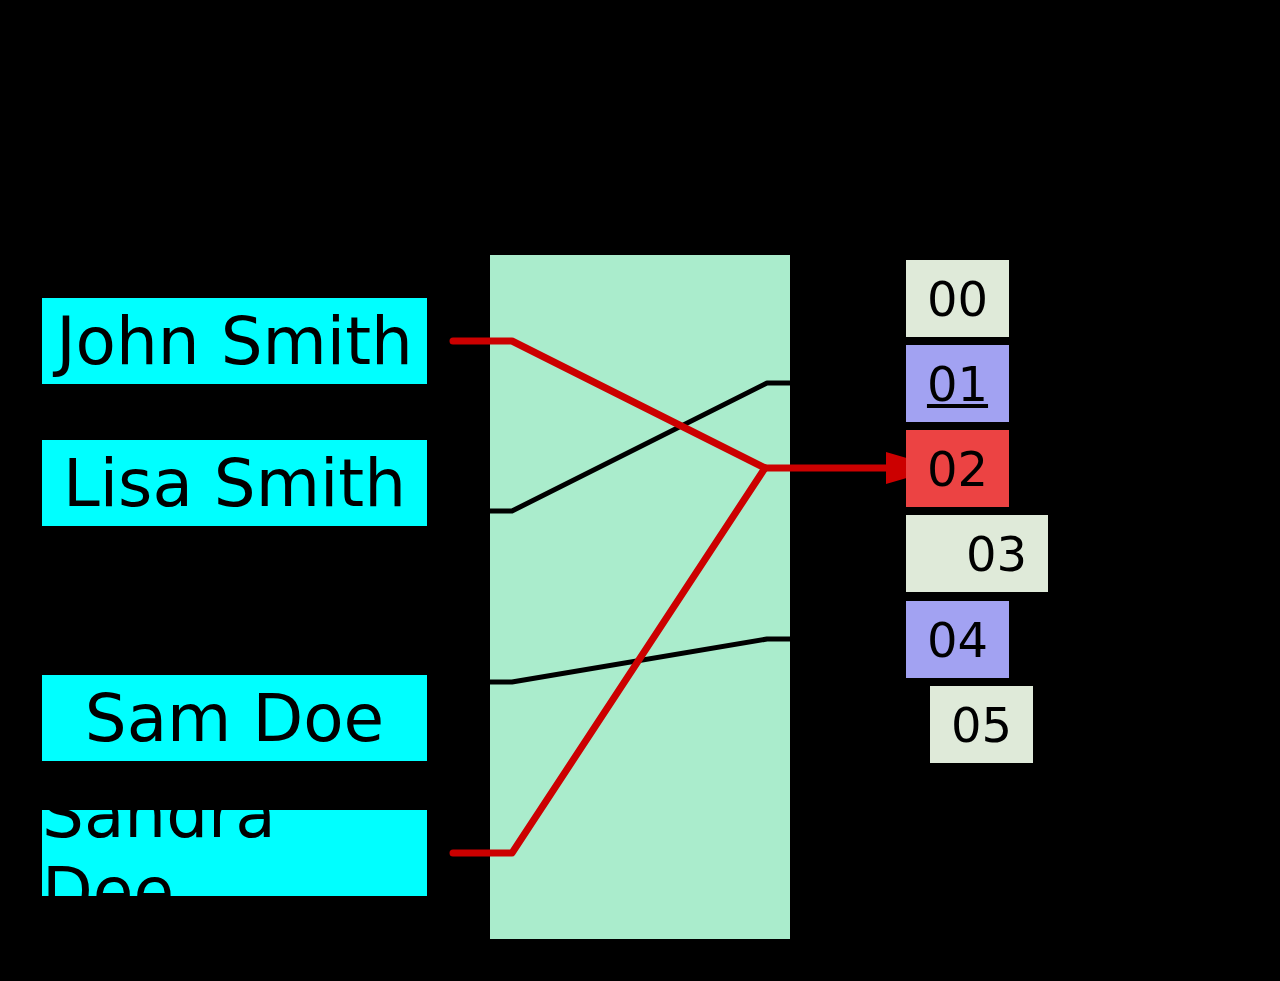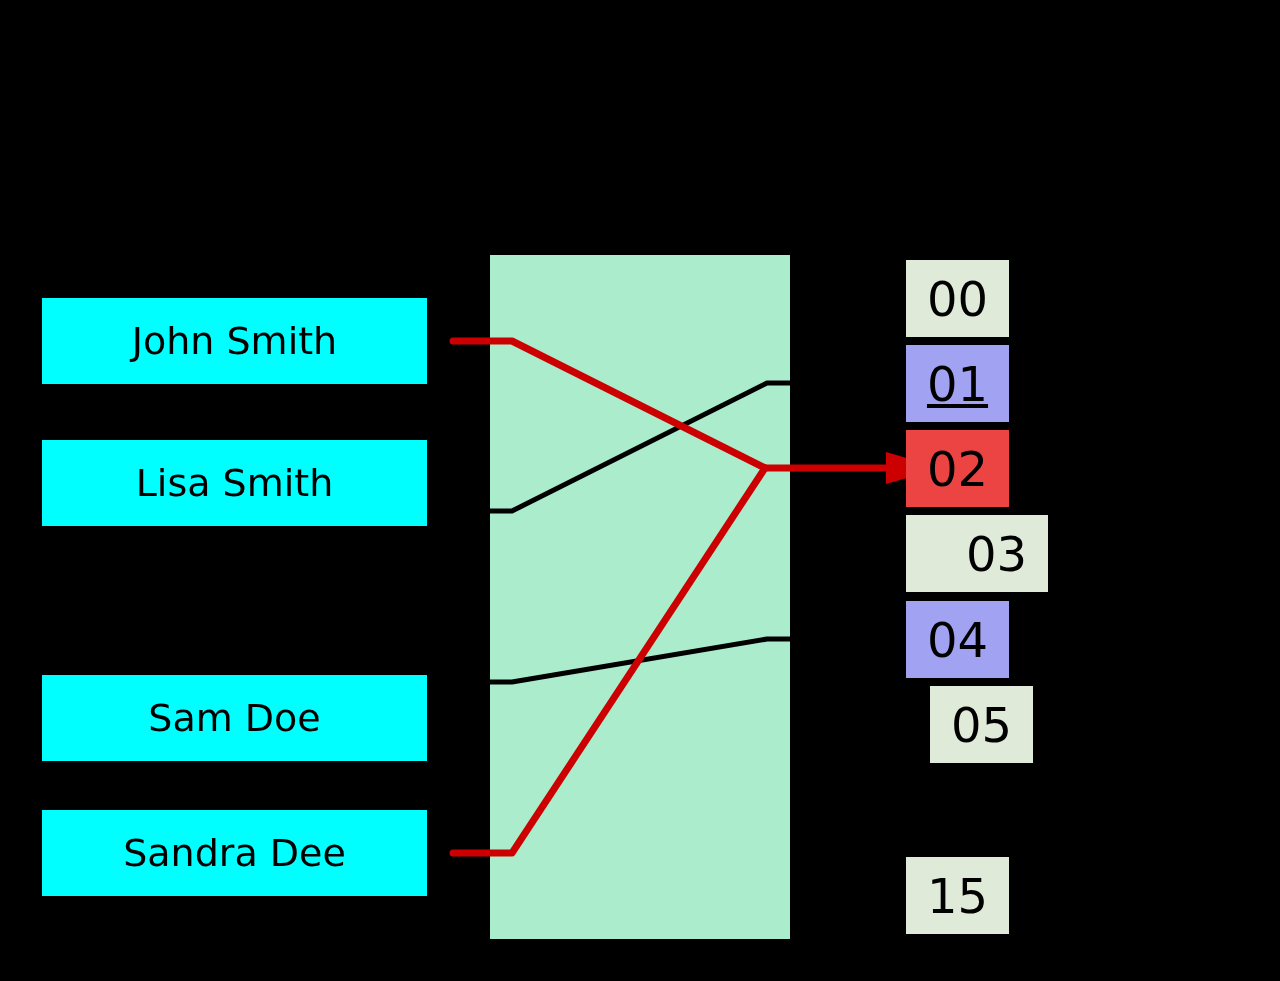--- a/index.html
+++ b/index.html
@@ -31,21 +31,21 @@
     z-index: 2;
   }
   .key-box {
     position: absolute;
     left: 42px;
     width: 385px;
     height: 86px;
     display: flex;
     align-items: center;
     justify-content: center;
-    font-size: 38px;
+    font-size: 66px;
     color: #000;
     z-index: 3;
   }
   .key-john   { top: 298px; }
   .key-lisa   { top: 440px; justify-content: center; }
   .key-sam    { top: 639px; margin-top: 36px; }
   .key-sandra { top: 810px; }
   .bucket {
     position: absolute;
     left: 906px;
@@ -108,17 +108,14 @@
   </div>
   <div class="bucket bucket-03" style="background: rgb(223, 234, 217); color: rgb(0, 0, 0); padding-left: 39px;">
     <span>03</span>
   </div>
   <div class="bucket bucket-04" style="background: rgb(162, 162, 242); color: rgb(0, 0, 0);">
     <span>04</span>
   </div>
   <div class="bucket bucket-05" style="background: rgb(223, 234, 217); color: rgb(0, 0, 0); margin-left: 24px;">
     <span>05</span>
   </div>
-  <div class="bucket bucket-15" style="background: rgb(223, 234, 217); color: rgb(0, 0, 0);">
-    <span>15</span>
-  </div>
 
 </div>
 
 </body></html>

